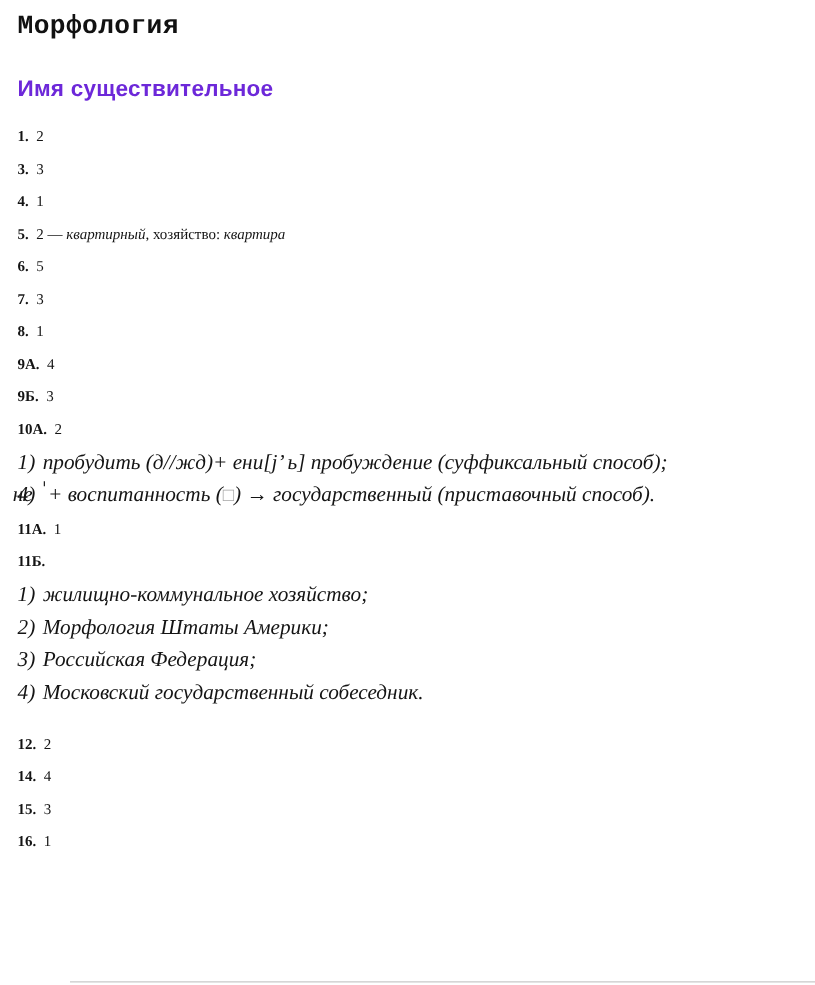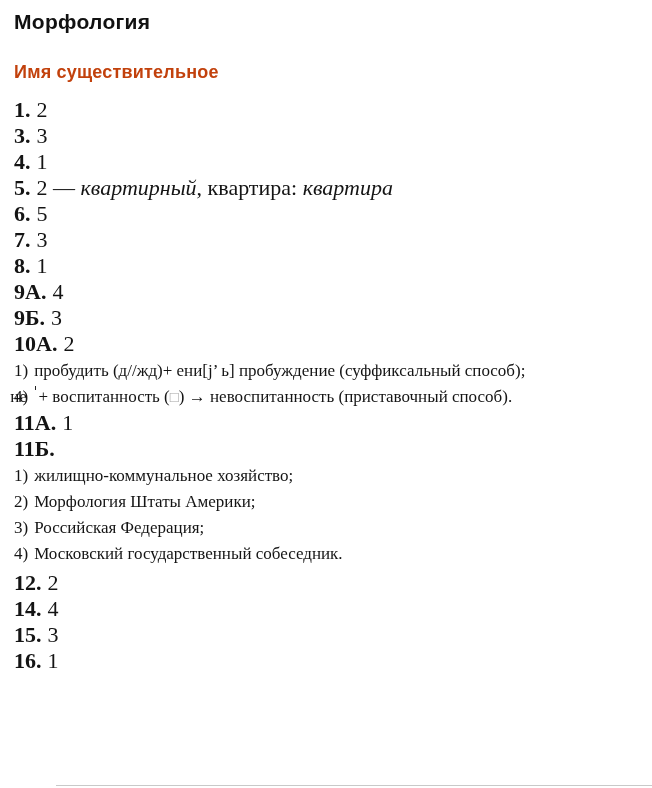--- a/index.html
+++ b/index.html
@@ -4,35 +4,35 @@
 <style>
   html, body { margin: 0; padding: 0; }
   body {
     width: 652px; height: 788px;
     background: #ffffff; color: #141414;
     font-family: "Liberation Serif", serif;
     position: relative; overflow: hidden;
   }
   .page { padding: 10px 8px 0 14px; }
   .title {
-    font-family: Liberation Sans, sans-serif;
+    font-family: Liberation Mono, monospace;
     font-size: 21px; font-weight: 700; letter-spacing: .3px;
     margin: 0 0 28px 0; color: #111;
   }
   .subtitle {
     font-family: "Liberation Sans", sans-serif;
     font-size: 18px; font-weight: 700; letter-spacing: .2px;
-    margin: 0 0 18px 0; color: #c2410c;
+    margin: 0 0 18px 0; color: #6d28d9;
   }
-  .row { font-size: 22px; line-height: 18px; margin-bottom: 8px; }
+  .row { font-size: 12px; line-height: 18px; margin-bottom: 8px; }
   .num { font-weight: 700; margin-right: 6px; }
-  .subrow { font-size: 17px; line-height: 19px; margin-bottom: 7px; padding-left: 24px; text-indent: -24px; }
+  .subrow { font-size: 17px; line-height: 19px; margin-bottom: 7px; padding-left: 24px; text-indent: -24px; font-style: italic; }
   .marker { margin-right: 6px; }
   em { font-style: italic; text-align: right; }
-  .gap-top { margin-top: 11px; }
+  .gap-top { margin-top: 23px; }
   
   .pm { position: relative; display: inline-block; }
   .pm::before { content: ""; position: absolute; top: -1px; left: 0; right: 0; border-top: 1.3px solid #222; }
   .pm::after  { content: ""; position: absolute; top: -1px; right: -1.5px; height: 4px; border-right: 1.3px solid #222; }
   
   .sm { position: relative; display: inline-block; }
   .sm::before, .sm::after { content: ""; position: absolute; top: -1px; width: 54%; border-top: 1.3px solid #222; }
   .sm::before { left: 0;  transform: rotate(-13deg); transform-origin: 0 0; }
   .sm::after  { right: 0; transform: rotate(13deg);  transform-origin: 100% 0; }
   .nullbox { color: #a6a6a6; font-size: 15px; }
@@ -46,39 +46,39 @@
   <h1 class="title">Морфология</h1>
   <h2 class="subtitle">Имя существительное</h2>
 
   <div class="row"><span class="num">1.</span><span>2</span></div>
 
 
   <div class="row"><span class="num">3.</span><span>3</span></div>
 
   <div class="row"><span class="num">4.</span><span>1</span></div>
 
-  <div class="row"><span class="num">5.</span><span>2 — </span><em>квартирный</em><span>, квартира: </span><em>квартира</em></div>
+  <div class="row"><span class="num">5.</span><span>2 — </span><em>квартирный</em><span>, хозяйство: </span><em>квартира</em></div>
 
   <div class="row"><span class="num">6.</span><span>5</span></div>
 
   <div class="row"><span class="num">7.</span><span>3</span></div>
 
   <div class="row"><span class="num">8.</span><span>1</span></div>
 
   <div class="row"><span class="num">9А.</span><span>4</span></div>
 
   <div class="row"><span class="num">9Б.</span><span>3</span></div>
 
   <div class="row"><span class="num">10А.</span><span>2</span></div>
 
 
   <div class="subrow"><span class="marker">1)</span><span>пробудить (д//жд)+ ени[j’ ь] пробуждение (суффиксальный способ);</span></div>
 
 
-  <div class="subrow"><span class="marker">4)</span><span class="pm">не</span><span> + воспитанность (</span><span class="nullbox">□</span><span>) → невоспитанность (приставочный способ).</span></div>
+  <div class="subrow"><span class="marker">4)</span><span class="pm">не</span><span> + воспитанность (</span><span class="nullbox">□</span><span>) → государственный (приставочный способ).</span></div>
 
   <div class="row"><span class="num">11А.</span><span>1</span></div>
 
   <div class="row"><span class="num">11Б.</span></div>
 
   <div class="subrow"><span class="marker">1)</span><span>жилищно-коммунальное хозяйство;</span></div>
 
   <div class="subrow"><span class="marker">2)</span><span>Морфология Штаты Америки;</span></div>
 
   <div class="subrow"><span class="marker">3)</span><span>Российская Федерация;</span></div>

